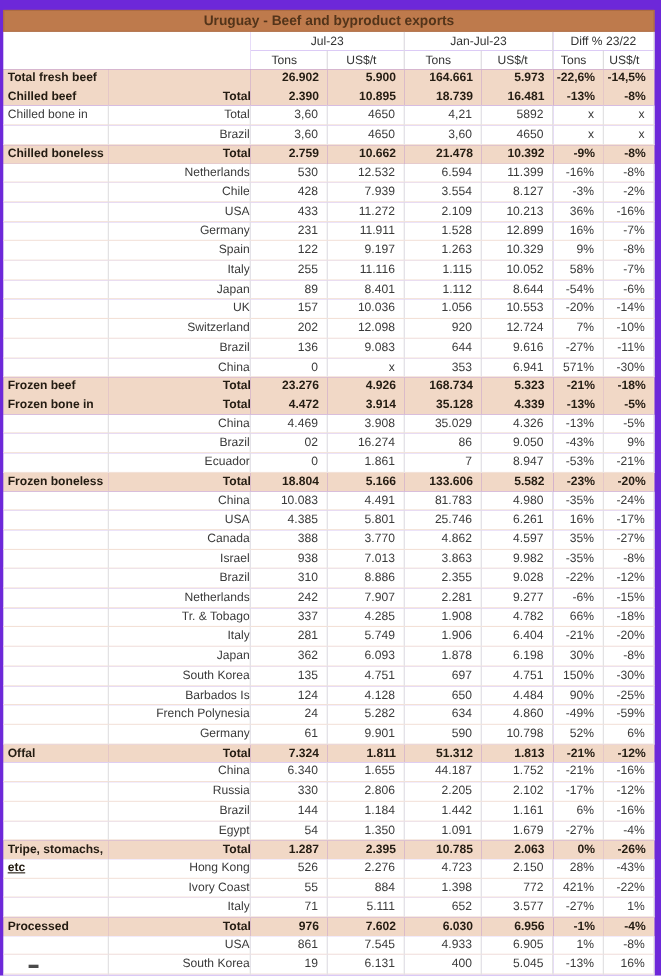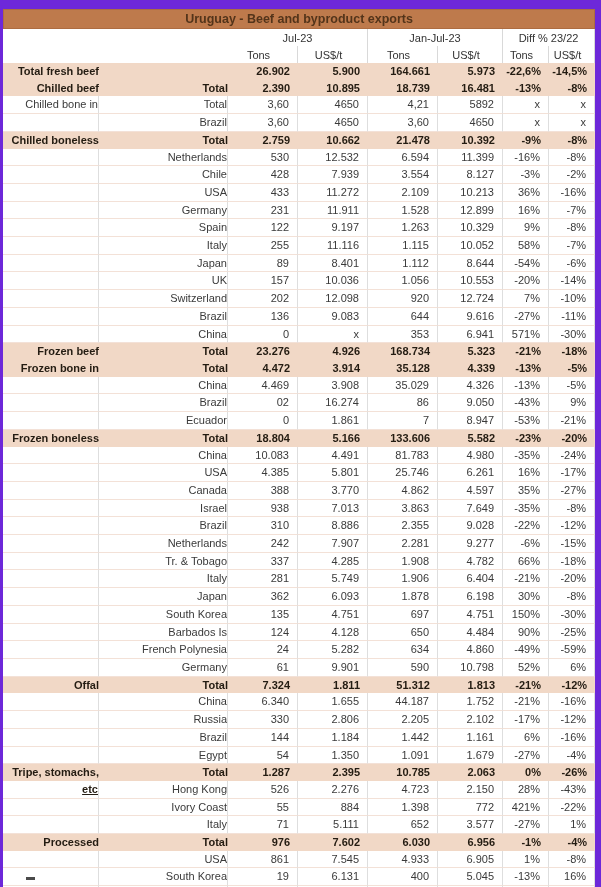--- a/index.html
+++ b/index.html
@@ -12,21 +12,21 @@
   tr.title th{background:var(--accent,#be7a4c);color:var(--title-text,#53341a);
       font-weight:bold;font-size:12.5px;height:20px;text-align:center;
       border:1px solid #ad6c41;}
   
   tr.h1 th,tr.h2 th{background:#fff;font-weight:normal;color:#333;height:17px;}
   th.hblock{background:var(--accent-light,#c8906e);}
   tr.h1 th.grp{text-align:center;border-right:1px solid #d9d9d9;}
   tr.h2 th.subh{text-align:center;padding-right:8px;border-right:1px solid #d9d9d9;}
   
   tbody td{height:16.72px;line-height:16.7px;}
-  tbody td.cat{padding-left:4px;text-align:right;}
+  tbody td.cat{padding-left:4px;text-align:left;}
   tbody td.sub{padding-left:4px;text-align:right;}
   tbody td.num{padding-right:8px;text-align:right;}
   tbody tr.plain td{background:#fff;border-bottom:1px solid #f3e1d7;border-right:1px solid #dedede;}
   tbody tr.plain td.cat{border-right:1px solid #dedede;}
   tbody tr.subtotal td{background:var(--subtotal-bg,#f1d8c6);font-weight:bold;color:#241c12;}
   tbody td.bold{font-weight:bold;color:#241c12;text-decoration:underline;}
   .artifact{position:absolute;left:26px;top:877px;width:9px;height:3px;background:#4a4a4a;}
 </style>
 </head>
 <body>
@@ -312,21 +312,21 @@
           <td class="num">4.597</td>
           <td class="num">35%</td>
           <td class="num">-27%</td>
         </tr>
         <tr class="plain">
           <td class="cat"></td>
           <td class="sub">Israel</td>
           <td class="num">938</td>
           <td class="num">7.013</td>
           <td class="num">3.863</td>
-          <td class="num">7.649</td>
+          <td class="num">9.982</td>
           <td class="num">-35%</td>
           <td class="num">-8%</td>
         </tr>
         <tr class="plain">
           <td class="cat"></td>
           <td class="sub">Brazil</td>
           <td class="num">310</td>
           <td class="num">8.886</td>
           <td class="num">2.355</td>
           <td class="num">9.028</td>

